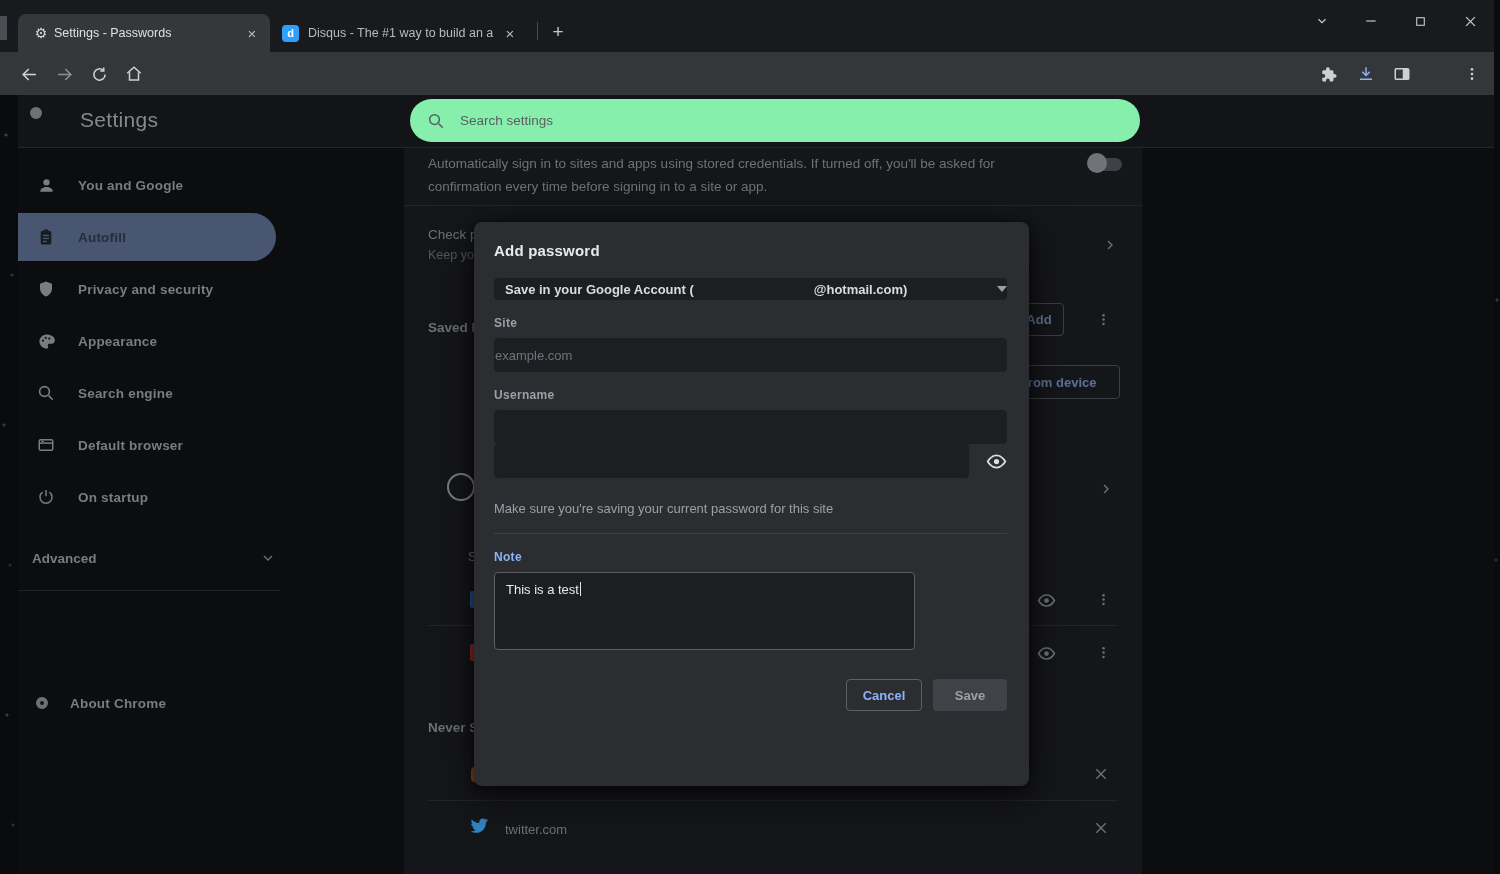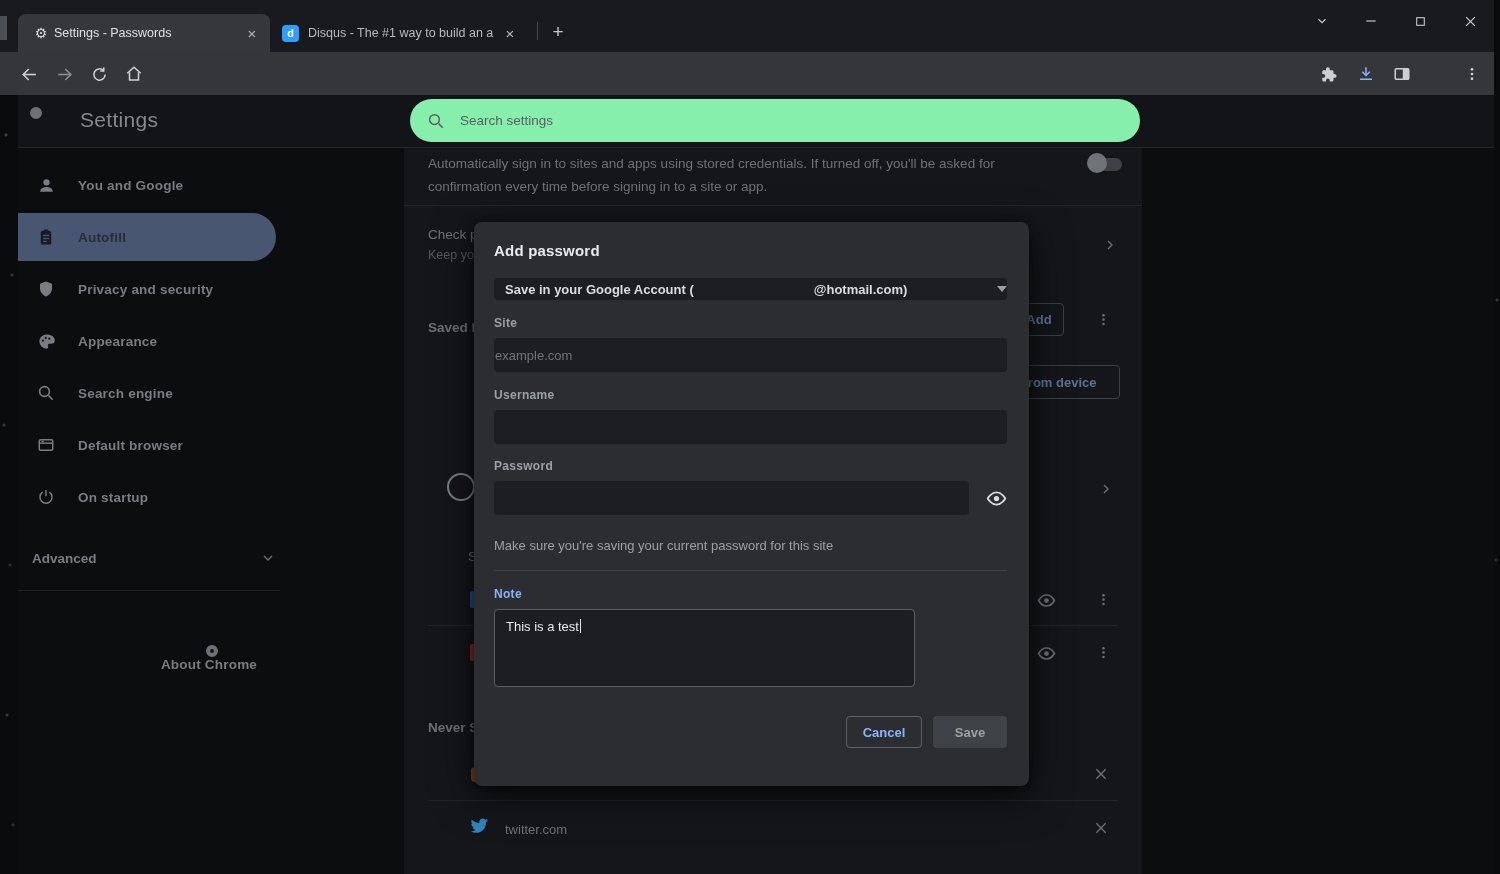--- a/index.html
+++ b/index.html
@@ -332,21 +332,21 @@
     </div>
     <div class="abs adv-row" style="top:439px;">
       <span class="slabel">Advanced</span>
       <span class="ic chev">
         <svg width="16" height="16" viewBox="0 0 24 24" fill="none" stroke="currentColor" stroke-width="2">
             <polyline points="6 9 12 15 18 9"></polyline>
           </svg>
       </span>
     </div>
     <div class="abs side-div" style="top:495px;"></div>
-    <div class="abs side-item" style="top:550px;flex-direction:column;">
+    <div class="abs side-item" style="top:584px;">
       <span class="sic" style="margin-left:28px; width:12px; height:12px; border-radius:50%; background:#15161a; border:4px solid #6d7075;"></span>
       <span class="slabel">About Chrome</span>
     </div>
 
     <div class="abs ctext" style="left:428px; top:57px; width:610px;">
       <span>Automatically sign in to sites and apps using stored credentials. If turned off, you'll be asked for</span><br>
       <span>confirmation every time before signing in to a site or app.</span>
     </div>
     <div class="abs toggle-track" style="top:63px;"></div>
     <div class="abs toggle-knob" style="top:58px;"></div>
@@ -450,21 +450,20 @@
       <span class="txt">@hotmail.com)</span>
       <span class="caret-down"></span>
     </div>
 
     <div class="dlg-label">Site</div>
     <input class="dlg-input" placeholder="example.com" style="">
 
     <div class="dlg-label">Username</div>
     <input class="dlg-input" style="">
 
-    <div class="dlg-label" style="margin-top:15px;">Password</div>
     <div class="pw-row">
       <input class="dlg-input" style="">
       <span class="ic eye-btn">
         <svg width="21" height="21" viewBox="0 0 24 24">
             <path d="M2 12s4-7 10-7 10 7 10 7-4 7-10 7S2 12 2 12z" fill="none" stroke="currentColor" stroke-width="2"></path>
             <circle cx="12" cy="12" r="3" fill="currentColor"></circle>
           </svg>
       </span>
     </div>
 

